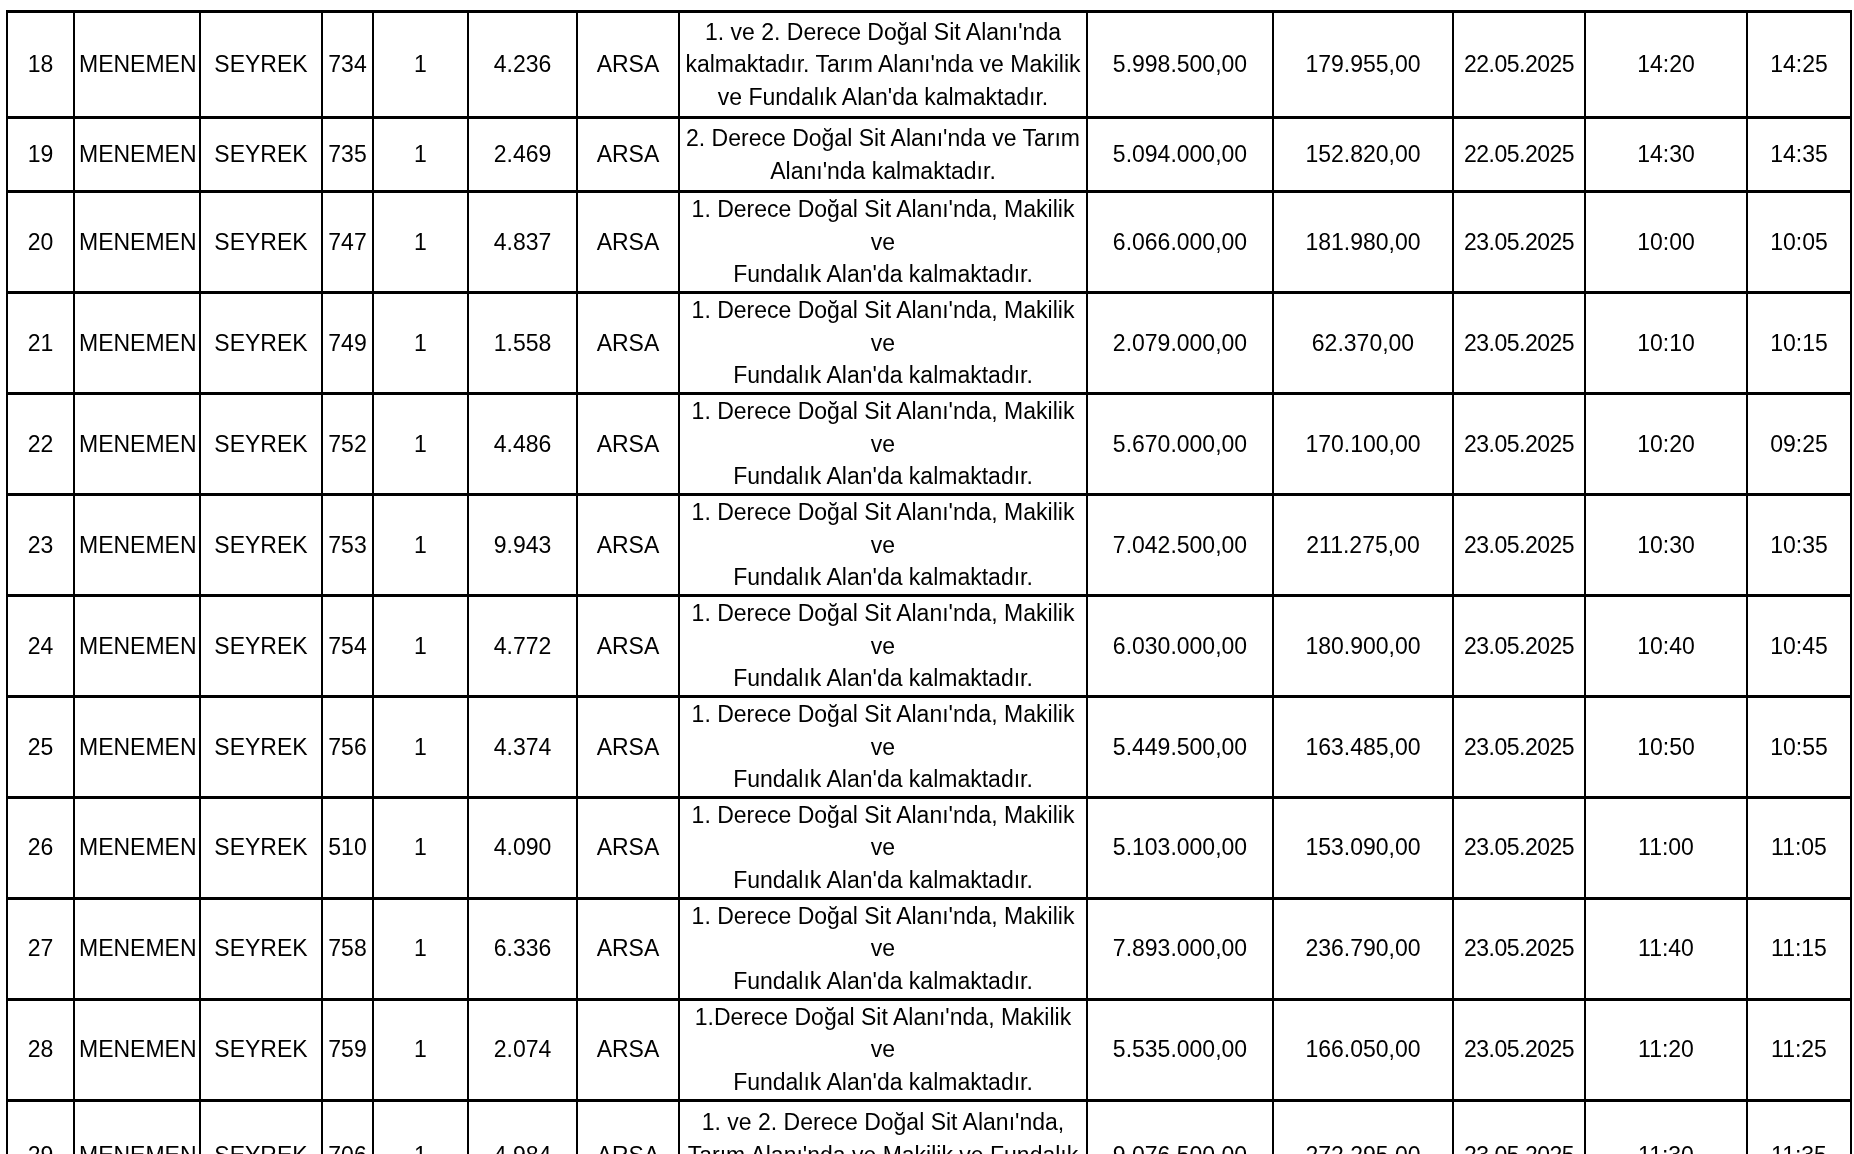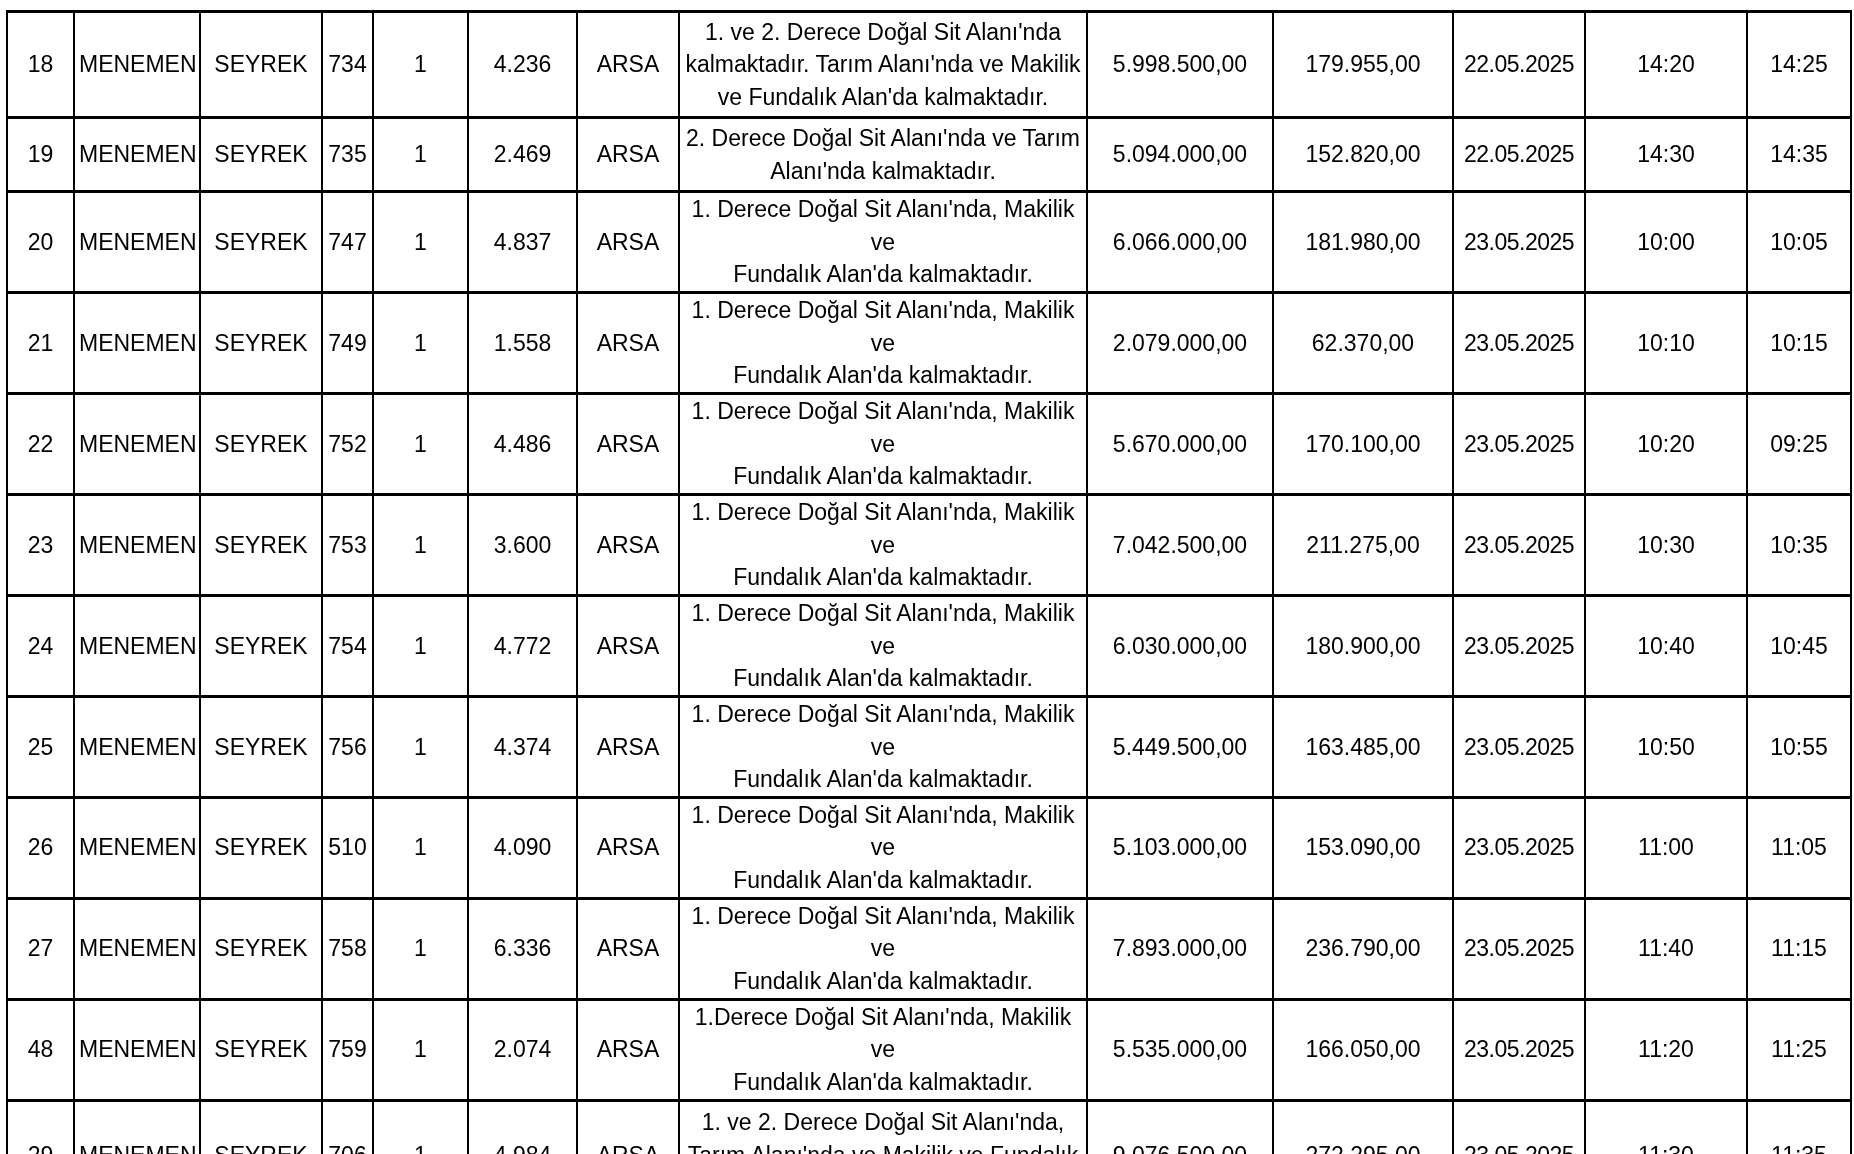--- a/index.html
+++ b/index.html
@@ -147,21 +147,21 @@
           <td class="cell-date">23.05.2025</td>
           <td class="cell-start">10:20</td>
           <td class="cell-end">09:25</td>
         </tr>
         <tr style="height: 74px;">
           <td class="cell-no">23</td>
           <td class="cell-district">MENEMEN</td>
           <td class="cell-neighborhood">SEYREK</td>
           <td class="cell-parcel">753</td>
           <td class="cell-lot">1</td>
-          <td class="cell-area">3.600</td>
+          <td class="cell-area">9.943</td>
           <td class="cell-type">ARSA</td>
           <td class="cell-description">1. Derece Doğal Sit Alanı'nda, Makilik ve
 Fundalık Alan'da kalmaktadır.</td>
           <td class="cell-price">7.042.500,00</td>
           <td class="cell-deposit">211.275,00</td>
           <td class="cell-date">23.05.2025</td>
           <td class="cell-start">10:30</td>
           <td class="cell-end">10:35</td>
         </tr>
         <tr style="height: 73px;">
@@ -222,21 +222,21 @@
           <td class="cell-type">ARSA</td>
           <td class="cell-description">1. Derece Doğal Sit Alanı'nda, Makilik ve
 Fundalık Alan'da kalmaktadır.</td>
           <td class="cell-price">7.893.000,00</td>
           <td class="cell-deposit">236.790,00</td>
           <td class="cell-date">23.05.2025</td>
           <td class="cell-start">11:40</td>
           <td class="cell-end">11:15</td>
         </tr>
         <tr style="height: 73px;">
-          <td class="cell-no">48</td>
+          <td class="cell-no">28</td>
           <td class="cell-district">MENEMEN</td>
           <td class="cell-neighborhood">SEYREK</td>
           <td class="cell-parcel">759</td>
           <td class="cell-lot">1</td>
           <td class="cell-area">2.074</td>
           <td class="cell-type">ARSA</td>
           <td class="cell-description">1.Derece Doğal Sit Alanı'nda, Makilik ve
 Fundalık Alan'da kalmaktadır.</td>
           <td class="cell-price">5.535.000,00</td>
           <td class="cell-deposit">166.050,00</td>

